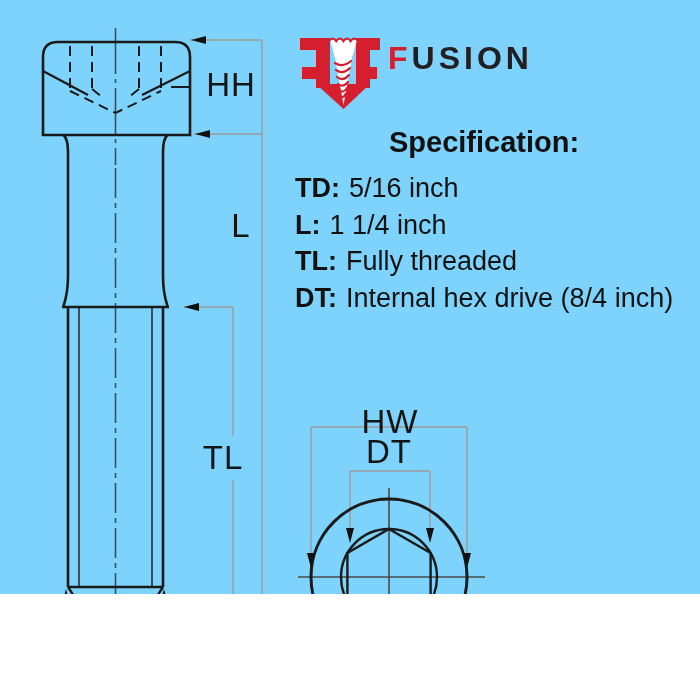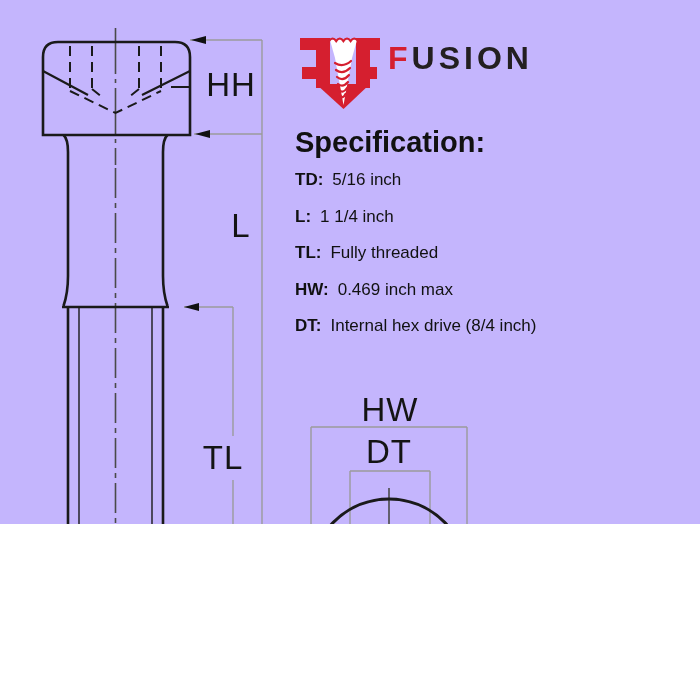--- a/index.html
+++ b/index.html
@@ -1,37 +1,37 @@
 <!DOCTYPE html>
 <html><head>
 <meta charset="utf-8">
 <style>
   html,body{margin:0;padding:0;background:#fff;}
   #canvas{
-    position:relative;width:700px;height:524px;background:#c4b5fd;overflow:hidden;
+    position:relative;width:700px;height:594px;background:#7dd3fc;overflow:hidden;
     font-family:"Liberation Sans",sans-serif;color:#111;
   }
   #drawing{position:absolute;left:0;top:0;}
   .dim-label{
     position:absolute;transform:translate(-50%,-50%);
     font-size:33px;font-weight:400;color:#141414;letter-spacing:1px;white-space:nowrap;
   }
   
   #logo-mark{position:absolute;left:300px;top:37px;}
   .brand-line{
     position:absolute;left:388px;font-weight:700;font-size:32px;line-height:33px;
     letter-spacing:4px;color:#231f20;white-space:nowrap;
   }
   .brand-line::first-letter{color:#d51f2f;}
   #brand-1{top:42px;}
   #brand-2{top:75px;}
   
   #spec{position:absolute;left:295px;top:125px;}
-  .spec-heading{font-size:29px;line-height:34px;font-weight:700;margin-bottom:3px;white-space:nowrap;}
-  .spec-row{font-size:17px;line-height:36.5px;white-space:nowrap;}
+  .spec-heading{font-size:29px;line-height:34px;font-weight:700;margin-bottom:11px;white-space:nowrap;text-align:center;}
+  .spec-row{font-size:27px;line-height:36.5px;white-space:nowrap;}
   .spec-row .lbl{font-weight:700;margin-right:9px;}
   .spec-row .val{font-weight:400;}
 </style>
 </head>
 <body>
 
 <div id="canvas">
 
   <svg id="drawing" width="700" height="700" viewBox="0 0 700 700">
 
@@ -93,21 +93,21 @@
       <polygon points="467,568 463,553 471,553"></polygon>
       <polygon points="350,543 346,528 354,528"></polygon>
       <polygon points="430,543 426,528 434,528"></polygon>
     </g>
   </svg>
 
   <div class="dim-label" style="left:231px;top:85px">HH</div>
   <div class="dim-label" style="left:241px;top:226px">L</div>
   <div class="dim-label" style="left:223px;top:458px">TL</div>
   <div class="dim-label" style="left:114px;top:631px">TD</div>
-  <div class="dim-label" style="left:390px;top:410px">HW</div>
+  <div class="dim-label" style="left:390px;top:422px">HW</div>
   <div class="dim-label" style="left:389px;top:452px">DT</div>
 
   <svg id="logo-mark" width="82" height="73" viewBox="0 0 82 73">
     <g fill="#d51f2f" stroke="none">
 
       <rect x="0" y="1" width="30" height="12"></rect>
       <rect x="2" y="30" width="28" height="12"></rect>
       <rect x="16" y="1" width="14" height="50"></rect>
 
       <rect x="56" y="1" width="24" height="12"></rect>
@@ -139,20 +139,17 @@
     <div class="spec-row">
       <span class="lbl">TD:</span><span class="val">5/16 inch</span>
     </div>
     <div class="spec-row">
       <span class="lbl">L:</span><span class="val">1 1/4 inch</span>
     </div>
     <div class="spec-row">
       <span class="lbl">TL:</span><span class="val">Fully threaded</span>
     </div>
     <div class="spec-row">
-      <span class="lbl">HW:</span><span class="val">0.469 inch max</span>
-    </div>
-    <div class="spec-row">
       <span class="lbl">DT:</span><span class="val">Internal hex drive (8/4 inch)</span>
     </div>
   </div>
 
 </div>
 
 </body></html>

